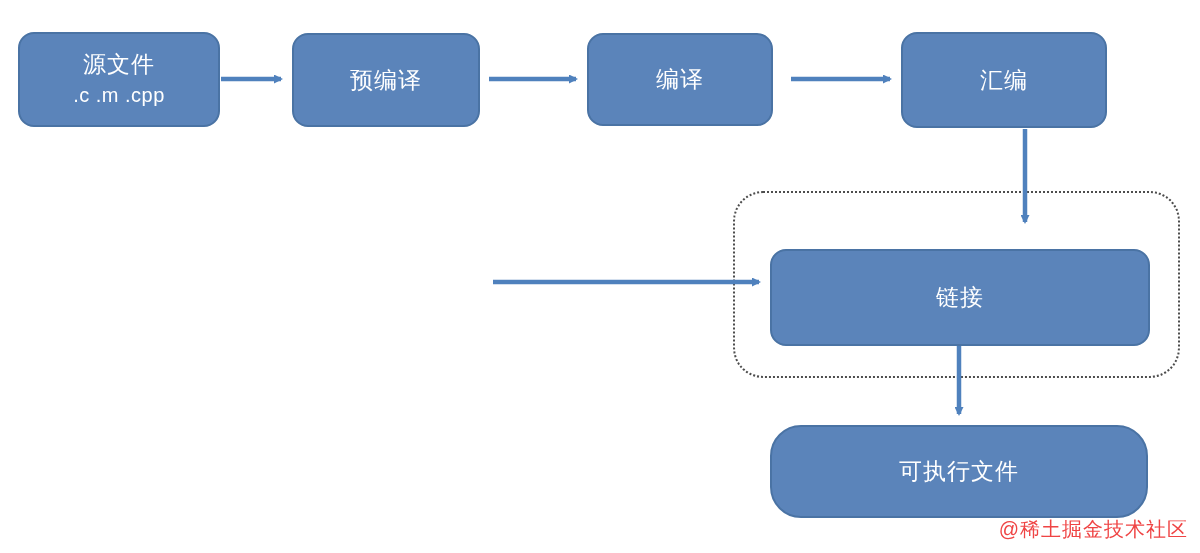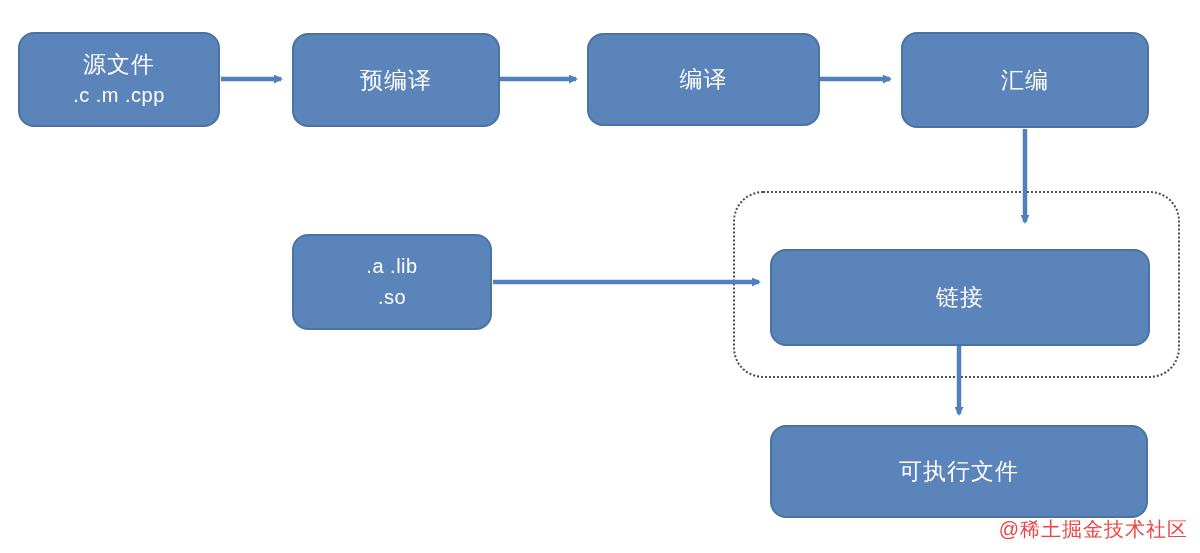--- a/index.html
+++ b/index.html
@@ -29,26 +29,26 @@
     font-size: 23px;
     line-height: 31px;
     letter-spacing: 1px;
     text-align: center;
   }
   .node .sub {
     font-size: 20px;
     letter-spacing: 0.5px;
   }
   #node-source     { left: 18px;  top: 32px;  width: 202px; height: 95px; align-items: center; }
-  #node-precompile { left: 292px; top: 33px;  width: 208px; height: 94px; }
-  #node-compile    { left: 587px; top: 33px;  width: 233px; height: 93px; }
-  #node-assemble   { left: 901px; top: 32px;  width: 248px; height: 96px; }
+  #node-precompile { left: 292px; top: 33px;  width: 188px; height: 94px; }
+  #node-compile    { left: 587px; top: 33px;  width: 186px; height: 93px; }
+  #node-assemble   { left: 901px; top: 32px;  width: 206px; height: 96px; }
   #node-library    { left: 292px; top: 234px; width: 200px; height: 96px; }
   #node-link       { left: 770px; top: 233px; width: 380px; height: 97px; margin-top: 16px; }
-  #node-executable { left: 770px; top: 425px; width: 378px; height: 93px; }
+  #node-executable { left: 770px; top: 425px; width: 378px; height: 93px; border-radius: 31px; }
   .group-box {
     position: absolute;
     left: 733px;
     top: 191px;
     width: 447px;
     height: 187px;
     box-sizing: border-box;
     border: 2px dotted #4d4d4d;
     border-radius: 30px;
     background: transparent;
@@ -103,24 +103,20 @@
   </div>
 
   <div class="node" id="node-compile">
     <span>编译</span>
   </div>
 
   <div class="node" id="node-assemble">
     <span>汇编</span>
   </div>
 
-  <div class="node" id="node-library">
-    <span class="sub">.a .lib</span>
-    <span class="sub">.so</span>
-  </div>
 
   <div class="node" id="node-link">
     <span>链接</span>
   </div>
 
   <div class="node" id="node-executable">
     <span>可执行文件</span>
   </div>
 
   <div class="watermark">@稀土掘金技术社区</div>

